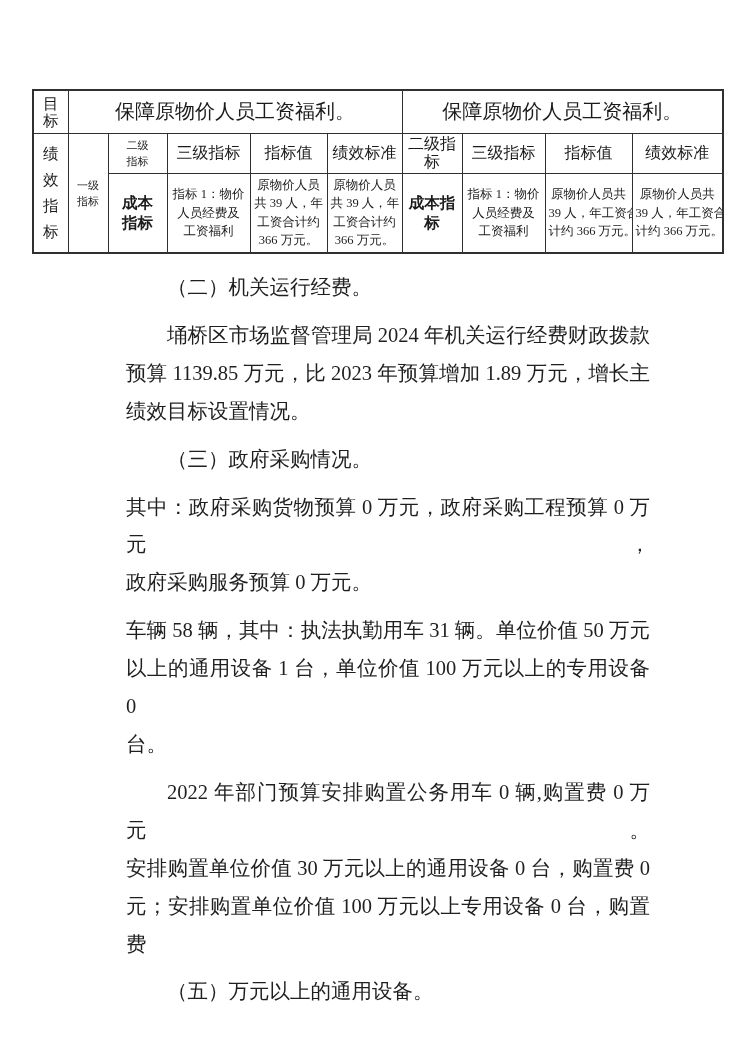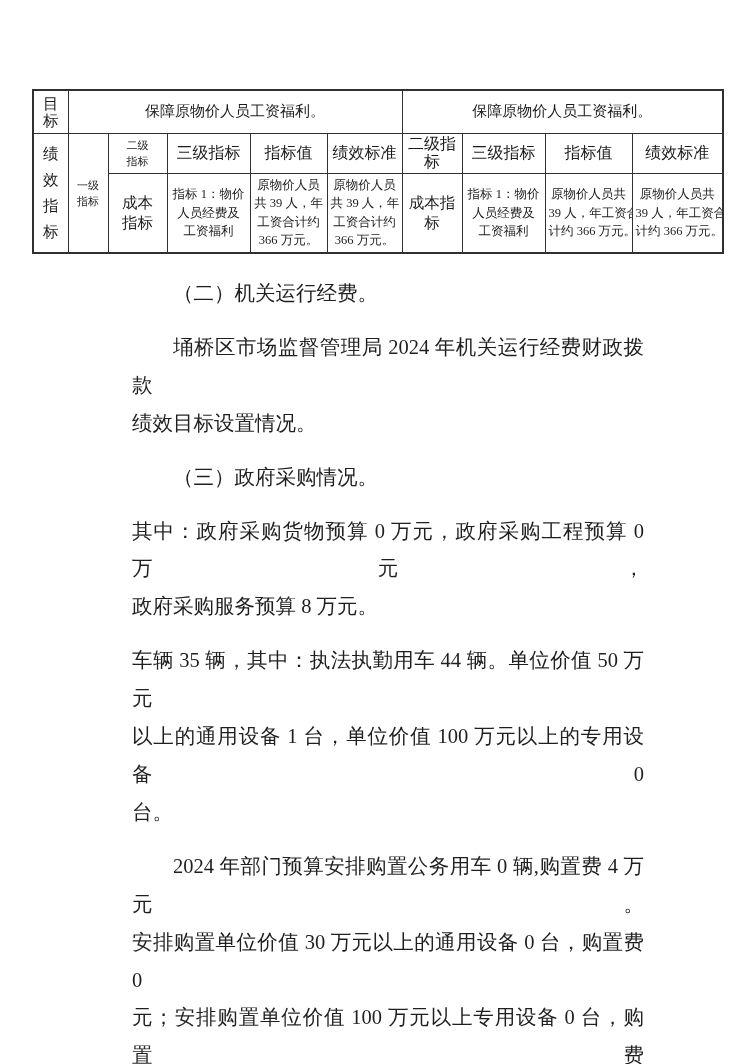--- a/index.html
+++ b/index.html
@@ -30,38 +30,38 @@
   tr.r1{height:43px;}
   tr.r2{height:40px;}
   tr.r3{height:80px;}
   td.lbl{font-size:15.5px;}
   td.lbl-goal{line-height:17px;}
   td.lbl-perf{line-height:26px;}
   td.goal{
     text-align:left;
     vertical-align:top;
     padding:3px 6px;
-    font-size:15px;
+    font-size:20px;
     line-height:19px;
   }
   td.hdr{font-size:16px;line-height:18px;}
   td.hdr-sm{font-size:11px;line-height:16px;}
   td.hdr-l1{vertical-align:top;padding-top:5px;}
-  td.c-l2{font-size:15.5px;line-height:20px;}
+  td.c-l2{font-size:15.5px;line-height:20px;font-weight:bold;}
   td.c-data{font-size:12.5px;line-height:18.5px;}
   
   .docbody{
     position:absolute;
     left:116px;top:259px;
     width:544px;
     font-size:20.5px;
     line-height:37.9px;
     color:#1f1f1f;
   }
-  .para{margin:16px;}
+  .para{margin:10px;}
   .line{white-space:normal;}
   .line.first{text-indent:2em;}
   .line.fill{text-align:justify;text-align-last:justify;}
 </style>
 </head>
 <body>
 
 <div class="page">
 
   <div class="tablewrap">
@@ -134,41 +134,42 @@
   </div>
 
   <div class="docbody">
 
     <div class="para">
       <div class="line first">（二）机关运行经费。</div>
     </div>
 
     <div class="para">
       <div class="line first fill">埇桥区市场监督管理局 2024 年机关运行经费财政拨款</div>
+      <div class="line fill">预算 1139.85 万元，比 2023 年预算增加 1.89 万元，增长主</div>
       <div class="line">绩效目标设置情况。</div>
     </div>
 
     <div class="para">
       <div class="line first">（三）政府采购情况。</div>
     </div>
 
     <div class="para">
       <div class="line fill">其中：政府采购货物预算 0 万元，政府采购工程预算 0 万元，</div>
-      <div class="line">政府采购服务预算 8 万元。</div>
+      <div class="line">政府采购服务预算 0 万元。</div>
     </div>
 
 
     <div class="para">
-      <div class="line fill">车辆 35 辆，其中：执法执勤用车 44 辆。单位价值 50 万元</div>
+      <div class="line fill">车辆 58 辆，其中：执法执勤用车 31 辆。单位价值 50 万元</div>
       <div class="line fill">以上的通用设备 1 台，单位价值 100 万元以上的专用设备 0</div>
       <div class="line">台。</div>
     </div>
 
     <div class="para">
-      <div class="line first fill">2024 年部门预算安排购置公务用车 0 辆,购置费 4 万元。</div>
+      <div class="line first fill">2022 年部门预算安排购置公务用车 0 辆,购置费 0 万元。</div>
       <div class="line fill">安排购置单位价值 30 万元以上的通用设备 0 台，购置费 0</div>
       <div class="line fill">元；安排购置单位价值 100 万元以上专用设备 0 台，购置费</div>
     </div>
 
     <div class="para">
       <div class="line first">（五）万元以上的通用设备。</div>
     </div>
 
   </div>
 </div>

